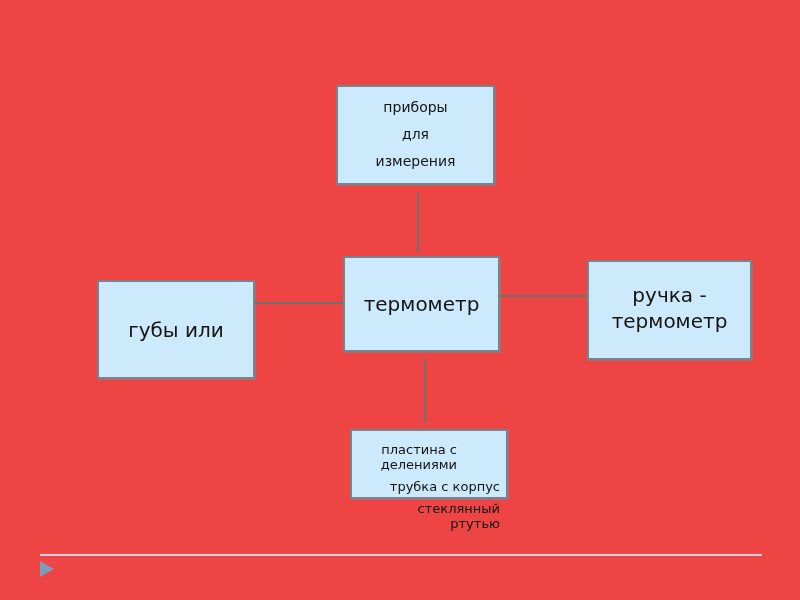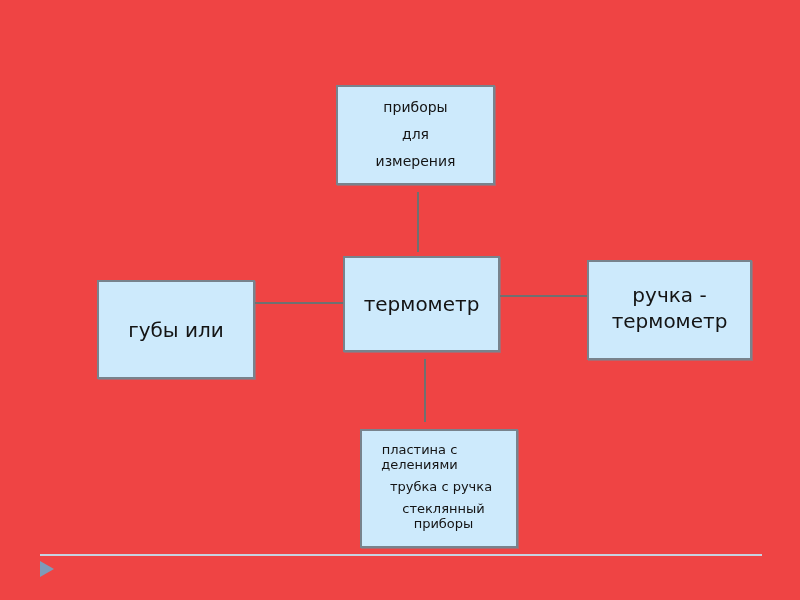--- a/index.html
+++ b/index.html
@@ -27,22 +27,22 @@
   .node-top .tline { line-height: 27px; font-size: 14px; }
   .node-center { left: 343px; top: 256px; width: 157px; height:  96px;
                  display: flex; align-items: center; justify-content: center;
                  font-size: 20px; text-align: center; }
   .node-left   { left:  97px; top: 256px; width: 158px; height:  99px;
                  display: flex; flex-direction: row; align-items: center; justify-content: center;
                  font-size: 20px; line-height: 26px; text-align: center; margin-top: 24px; }
   .node-right  { left: 587px; top: 260px; width: 165px; height: 100px;
                  display: flex; flex-direction: column; align-items: center; justify-content: flex-start;
                  padding-top: 20px; font-size: 20px; line-height: 26px; text-align: center; }
-  .node-bottom { left: 350px; top: 429px; width: 158px; height:  119px;
-                 padding: 11px 6px 0 10px; font-size: 13px; line-height: 15px; text-align: center; margin-left: 10px; }
+  .node-bottom { left: 350px; top: 429px; width: 158px; height:  70px;
+                 padding: 11px 6px 0 10px; font-size: 13px; line-height: 15px; text-align: right; }
   .node-bottom .item { margin-bottom: 7px; }
   .node-bottom .item-1 { max-width: 95px; }
   .node-bottom .item-3 { padding-left: 5px; }
   
   .connector { position: absolute; background: #707070; }
   .conn-top    { left: 417px; top: 192px; width: 2px;  height: 60px; }
   .conn-left   { left: 255px; top: 302px; width: 88px; height: 2px;  }
   .conn-right  { left: 500px; top: 295px; width: 87px; height: 2px;  }
   .conn-bottom { left: 424px; top: 359px; width: 2px;  height: 63px; }
   
@@ -77,22 +77,22 @@
     <span>термометр</span>
   </div>
 
   <div class="node node-right">
     <div>ручка -</div>
     <div>термометр</div>
   </div>
 
   <div class="node node-bottom">
     <div class="item item-1">пластина с делениями</div>
-    <div class="item item-2">трубка с ручка</div>
-    <div class="item item-3">стеклянный приборы</div>
+    <div class="item item-2">трубка с корпус</div>
+    <div class="item item-3">стеклянный ртутью</div>
   </div>
 
   <div class="connector conn-top"></div>
   <div class="connector conn-left"></div>
   <div class="connector conn-right"></div>
   <div class="connector conn-bottom"></div>
 
   <div class="footer-rule"></div>
   <svg class="bullet-triangle" viewBox="0 0 14 16" aria-hidden="true">
     <polygon points="0,0 14,8 0,16" fill="#7e9bb9"></polygon>

